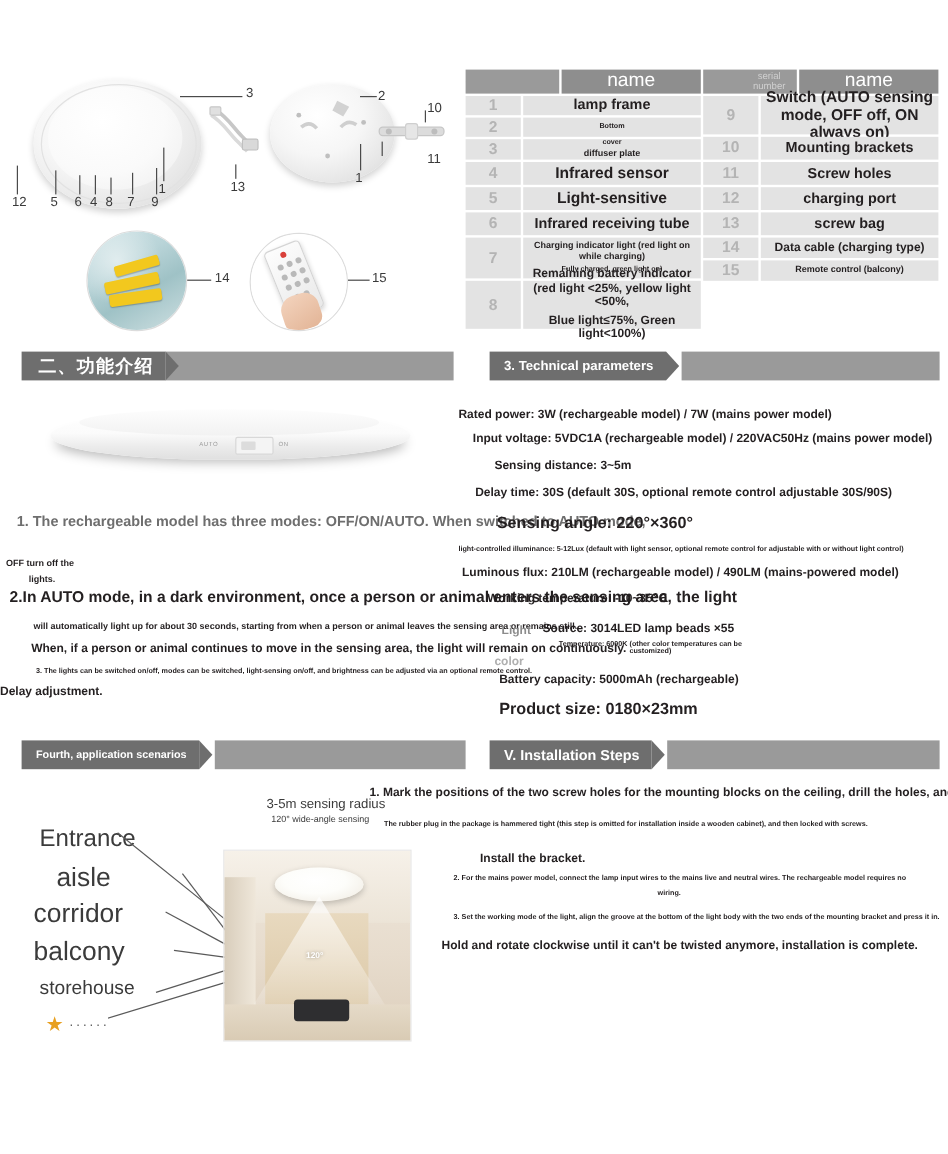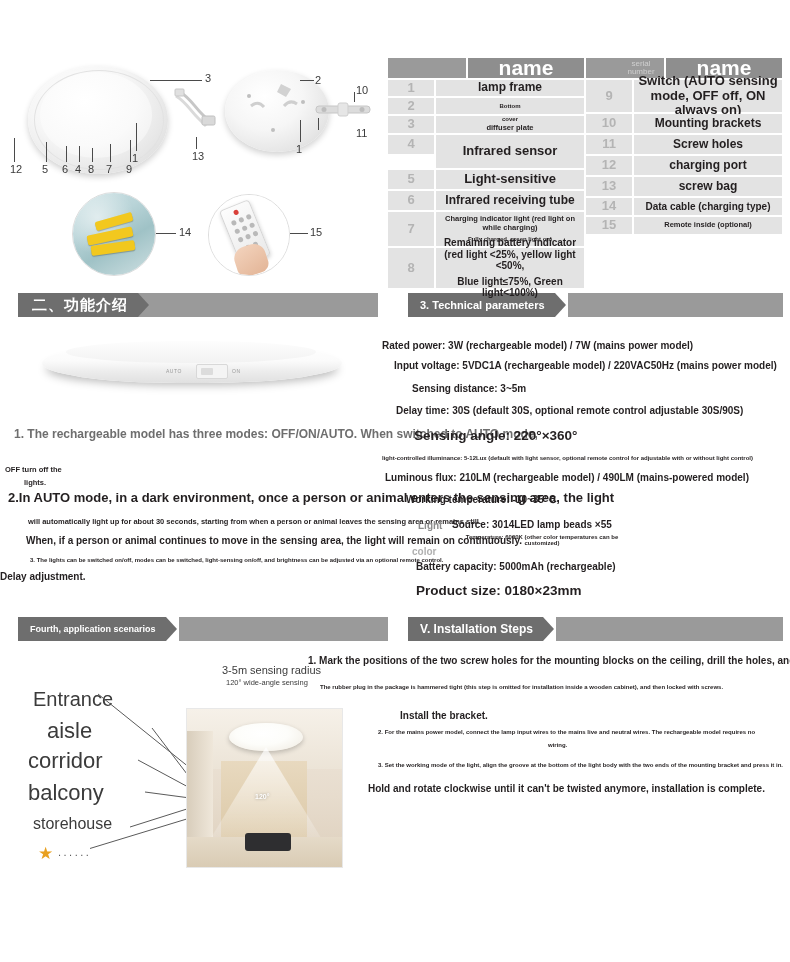--- a/index.html
+++ b/index.html
@@ -109,21 +109,21 @@
     text-align:center;
     margin:0 2px 2px 0;
     line-height:1.15;
   }
   .cell.sn{
     width:46px;color:#b4b4b4;font-size:13px;font-weight:bold;
   }
   .cell.nm{flex:1;color:#231f20;padding:0 3px;}
   .cell.hdr{background:#8e8e8e;color:#ffffff;}
   .cell.hdr.sn{color:#cfcfcf;font-size:9px;font-weight:normal;padding-left:32px;}
-  .cell.hdr.nm{font-size:21px;font-weight:bold;}
+  .cell.hdr.nm{font-size:16px;font-weight:normal;}
 
   .f-xl{font-size:13px;font-weight:bold;}
   .f-lg{font-size:12px;font-weight:bold;}
   .f-md{font-size:10px;font-weight:bold;}
   .f-sm{font-size:7.5px;font-weight:bold;}
   .f-xs{font-size:6px;font-weight:bold;}
 
   
   .lamp-side{
     position:absolute;
@@ -294,21 +294,21 @@
       </div>
       <div class="trow">
         <div class="cell sn" style="height:17px;">3</div>
         <div class="cell nm f-sm" style="height:17px;flex-direction:column;justify-content:space-between;">
           <span class="f-xs" style="display:block;">cover</span>
           <span style="display:block;">diffuser plate</span>
         </div>
       </div>
       <div class="trow">
         <div class="cell sn" style="height:19px;">4</div>
-        <div class="cell nm f-xl" style="height:33px;">Infrared sensor</div>
+        <div class="cell nm f-xl" style="height:19px;">Infrared sensor</div>
       </div>
       <div class="trow">
         <div class="cell sn" style="height:19px;">5</div>
         <div class="cell nm f-xl" style="height:19px;">Light-sensitive</div>
       </div>
       <div class="trow">
         <div class="cell sn" style="height:19px;">6</div>
         <div class="cell nm f-lg" style="height:19px;">Infrared receiving tube</div>
       </div>
       <div class="trow">
@@ -352,21 +352,21 @@
       <div class="trow">
         <div class="cell sn" style="height:19px;">13</div>
         <div class="cell nm f-lg" style="height:19px;">screw bag</div>
       </div>
       <div class="trow">
         <div class="cell sn" style="height:17px;">14</div>
         <div class="cell nm f-md" style="height:17px;">Data cable (charging type)</div>
       </div>
       <div class="trow">
         <div class="cell sn" style="height:17px;">15</div>
-        <div class="cell nm f-sm" style="height:17px;">Remote inside (optional)</div>
+        <div class="cell nm f-sm" style="height:17px;">Remote control (balcony)</div>
       </div>
       <div style="height:40px;"></div>
     </div>
   </div>
 
   <div class="sec-bar" style="left:18px;top:293px;width:360px;">
     <div class="sec-tab cn" style="background:#6e6e6e;">
       <span>二、功能介绍</span>
     </div>
     <div class="sec-fill" style="background:#9a9a9a;"></div>

